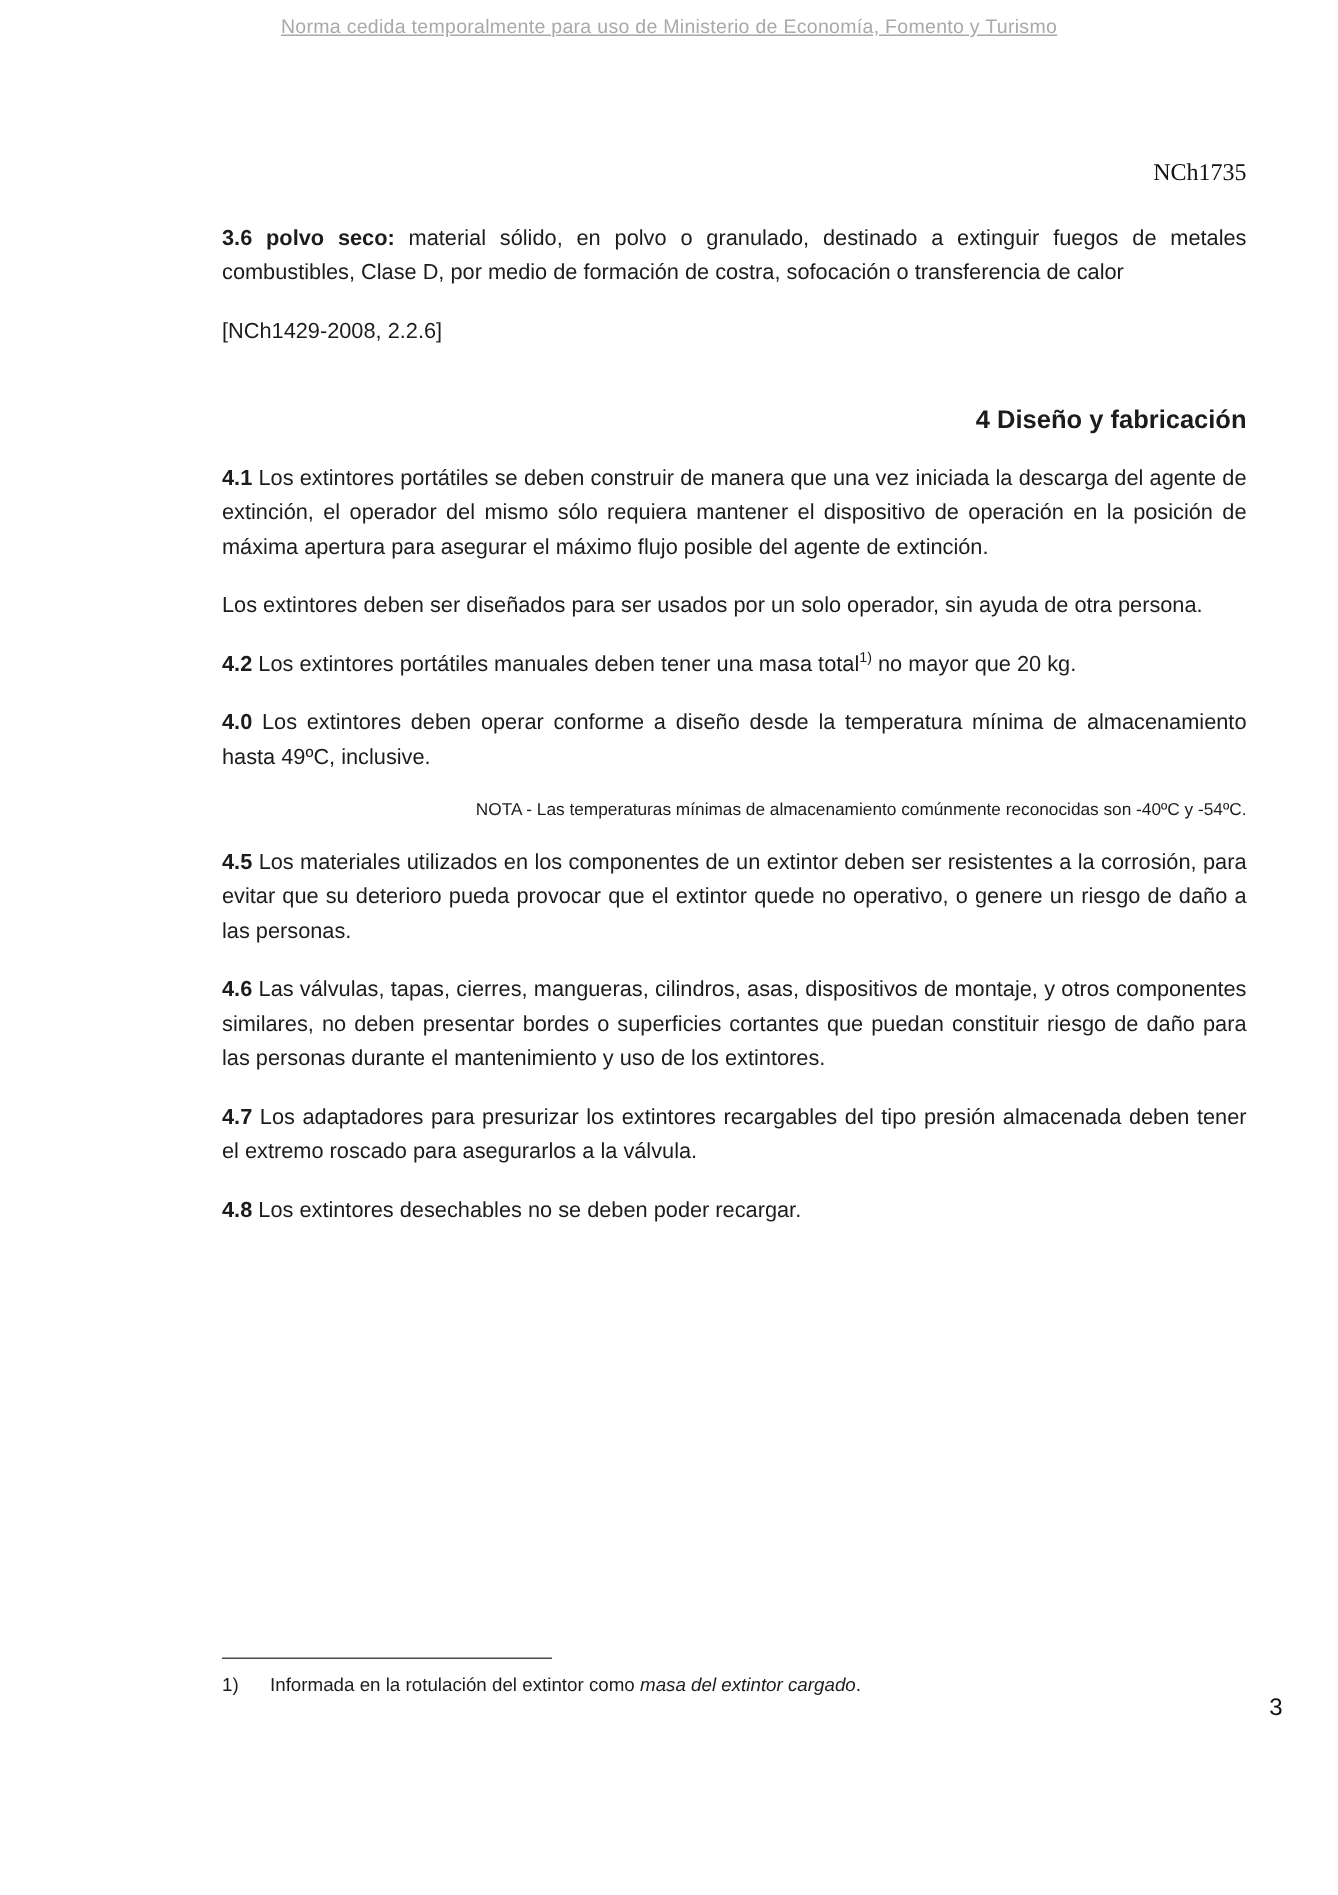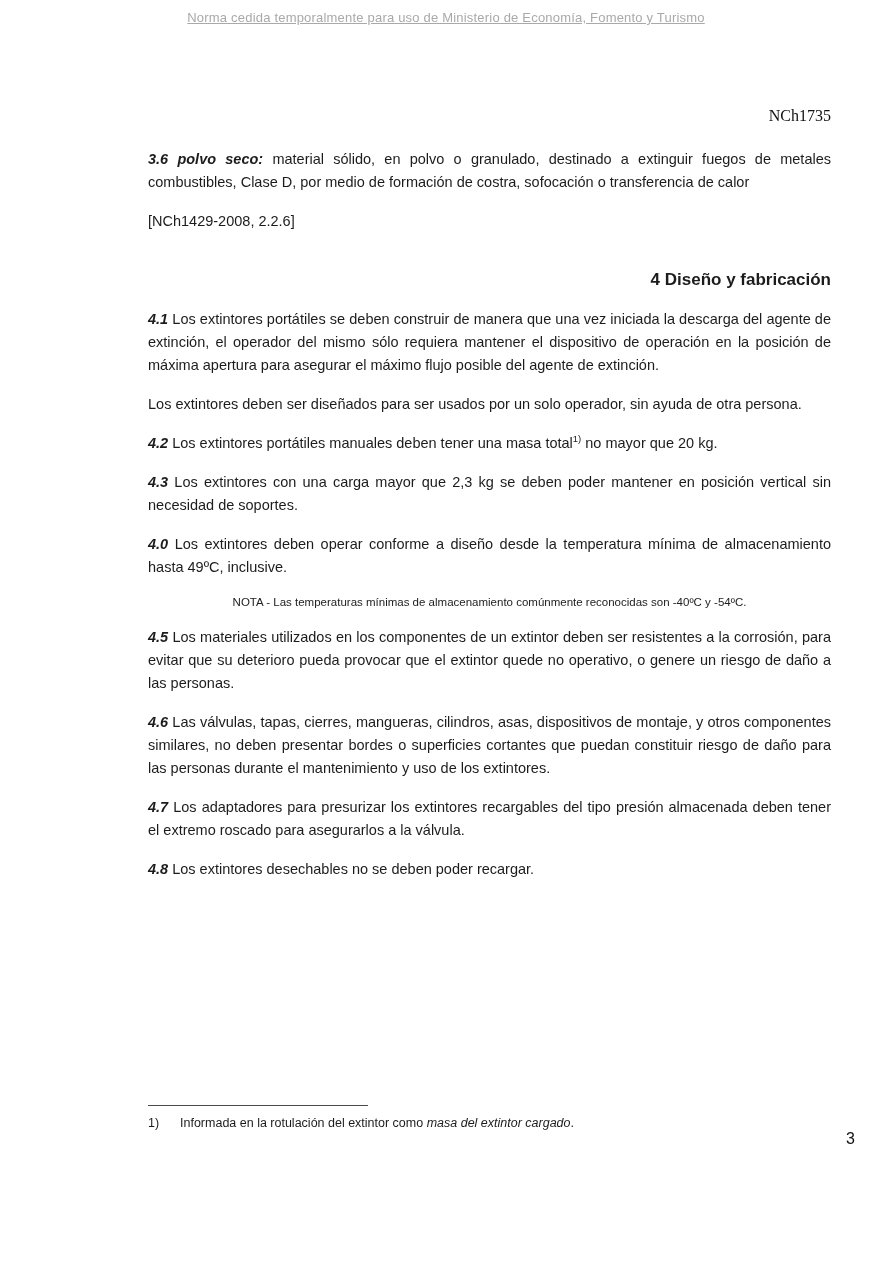--- a/index.html
+++ b/index.html
@@ -40,33 +40,33 @@
     left: 148px;
     width: 683px;
     font-size: 14.5px;
     line-height: 23px;
   }
   .para {
     margin: 0 0 16px 0;
     text-align: justify;
   }
   .para.no-justify { text-align: left; }
-  .b { font-weight: bold; font-style: italic; }
+  .b { font-weight: bold; }
   .section-heading {
     margin: 34px 0 16px 0;
     font-size: 17px;
     font-weight: bold;
     line-height: 25px;
     text-align: right;
   }
   .note {
     margin: 2px 0 16px 0;
     font-size: 11.5px;
     line-height: 15px;
-    text-align: center;
+    text-align: right;
   }
   sup.fn-ref {
     font-size: 9.5px;
     line-height: 0;
     vertical-align: super;
   }
   .footnote-area {
     position: absolute;
     left: 148px;
     top: 1105px;
@@ -114,22 +114,20 @@
 
   <p class="para"><span class="b">4.1</span>
     <span>Los extintores portátiles se deben construir de manera que una vez iniciada la descarga del agente de extinción, el operador del mismo sólo requiera mantener el dispositivo de operación en la posición de máxima apertura para asegurar el máximo flujo posible del agente de extinción.</span></p>
 
   <p class="para">Los extintores deben ser diseñados para ser usados por un solo operador, sin ayuda de otra persona.</p>
 
   <p class="para"><span class="b">4.2</span>
     <span>Los extintores portátiles manuales deben tener una masa total</span><sup class="fn-ref">1)</sup>
     <span>no mayor que 20 kg.</span></p>
 
-  <p class="para"><span class="b">4.3</span>
-    <span>Los extintores con una carga mayor que 2,3 kg se deben poder mantener en posición vertical sin necesidad de soportes.</span></p>
 
   <p class="para"><span class="b">4.0</span>
     <span>Los extintores deben operar conforme a diseño desde la temperatura mínima de almacenamiento hasta 49ºC, inclusive.</span></p>
 
   <p class="note">NOTA - Las temperaturas mínimas de almacenamiento comúnmente reconocidas son -40ºC y -54ºC.</p>
 
   <p class="para"><span class="b">4.5</span>
     <span>Los materiales utilizados en los componentes de un extintor deben ser resistentes a la corrosión, para evitar que su deterioro pueda provocar que el extintor quede no operativo, o genere un riesgo de daño a las personas.</span></p>
 
   <p class="para"><span class="b">4.6</span>

